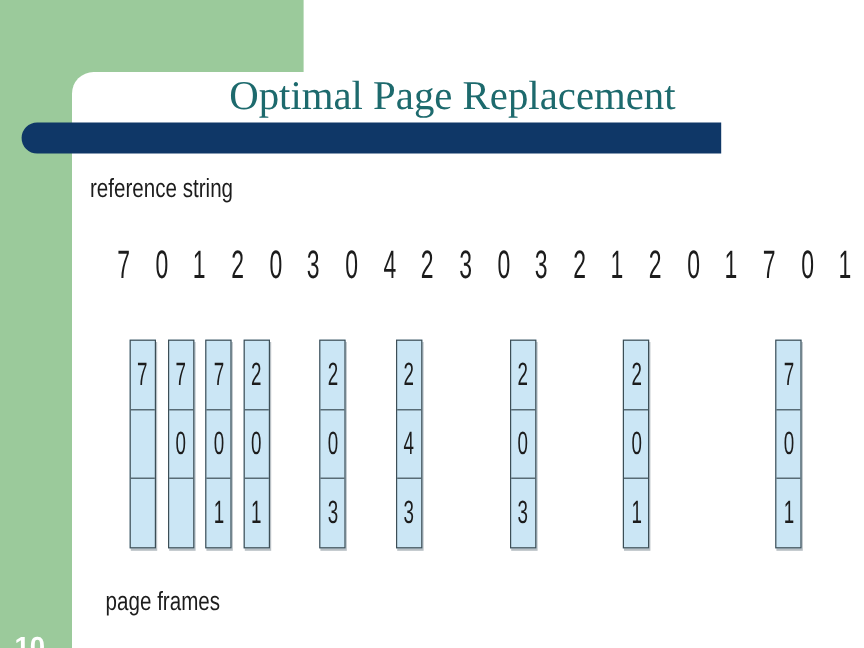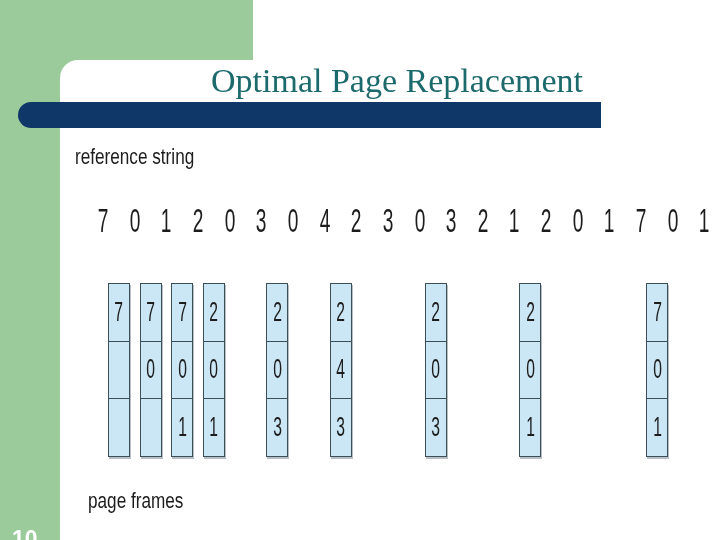--- a/index.html
+++ b/index.html
@@ -23,21 +23,21 @@
     width:253px;height:540px;
     background:var(--background_green);
   }
   .content-card{
     position:absolute;left:60px;top:60px;
     width:660px;height:480px;
     background:#ffffff;
     border-top-left-radius:18px;
   }
   .slide-title{
-    position:absolute;left:162px;top:62px;width:470px;
+    position:absolute;left:142px;top:62px;width:470px;
     text-align:center;
     font-family:"Liberation Serif",serif;
     font-size:34px;line-height:1.1;
     color:var(--title_teal);
     white-space:nowrap;
   }
   .accent-bar{
     position:absolute;left:18px;top:102px;
     width:583px;height:26px;
     background:var(--accent_navy);

